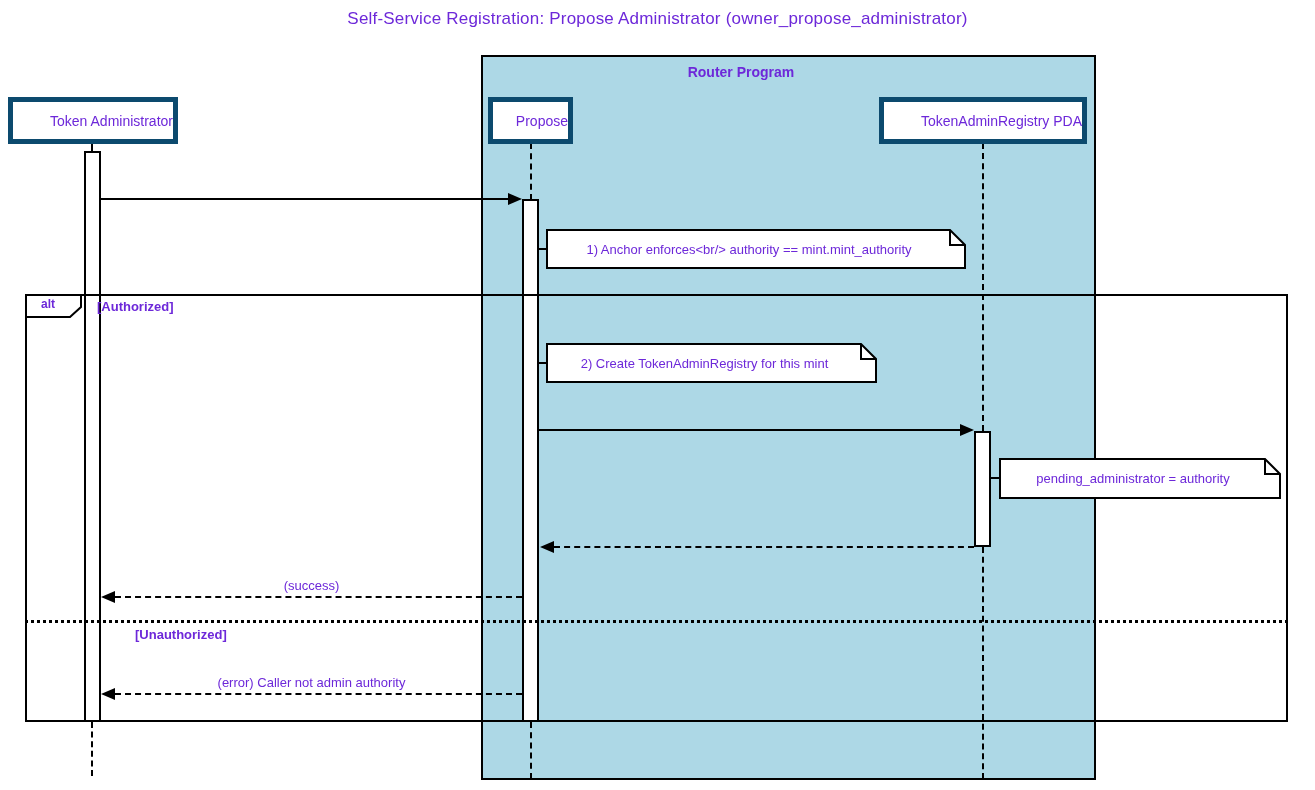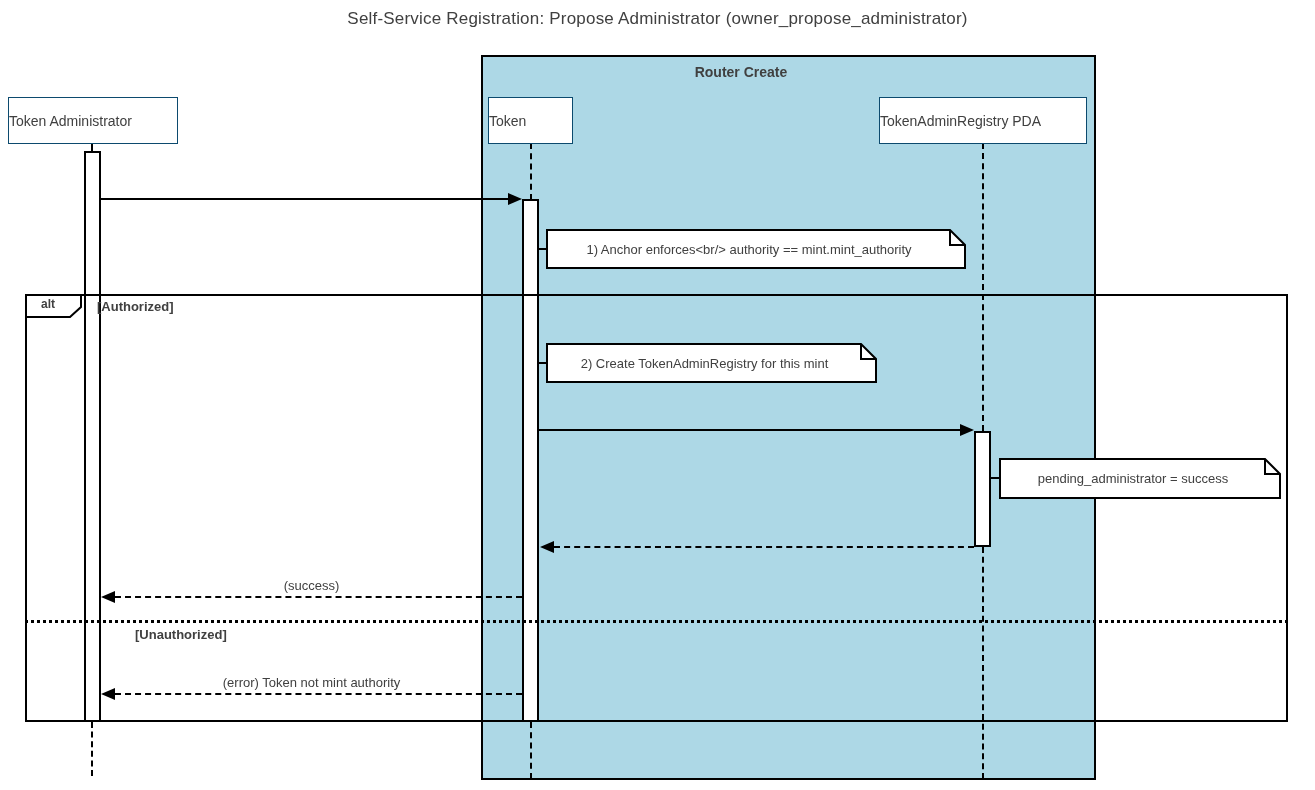--- a/index.html
+++ b/index.html
@@ -1,35 +1,35 @@
 <!DOCTYPE html>
 <html><head>
 <meta charset="utf-8">
 <style>
   html,body{margin:0;padding:0;background:#ffffff;}
   .canvas{
     position:relative;width:1315px;height:790px;background:#ffffff;
-    font-family:"Liberation Sans",sans-serif;color:#404040;overflow:hidden;
+    font-family:"Liberation Sans",sans-serif;color:#6d28d9;overflow:hidden;
   }
   .abs{position:absolute;}
   .diagram-title{
     left:0;top:9px;width:1315px;text-align:center;
     font-size:17px;letter-spacing:.2px;
   }
   .program-box{
     left:481px;top:55px;width:615px;height:725px;
     background:#ADD8E6;border:2px solid #000;box-sizing:border-box;
   }
   .program-label{
     left:482px;top:64px;width:518px;text-align:center;
     font-weight:bold;font-size:14px;
   }
   .participant{
-    background:#fff;border:1px solid #0c4a6e;box-sizing:border-box;
-    display:flex;align-items:center;justify-content:flex-start;
+    background:#fff;border:5px solid #0c4a6e;box-sizing:border-box;
+    display:flex;align-items:center;justify-content:flex-end;
     font-size:14px;white-space:nowrap;
   }
   .lifeline{width:0;border-left:2px dashed #000;}
   .lifeline-solid{width:0;border-left:2px solid #000;}
   .activation{background:#fff;border:2px solid #000;box-sizing:border-box;}
   .alt-frame{
     left:25px;top:294px;width:1263px;height:428px;
     border:2px solid #000;box-sizing:border-box;background:transparent;
   }
   .alt-pentagon{left:25px;top:294px;width:57px;height:24px;}
@@ -56,34 +56,34 @@
   .note-connector{height:0;border-top:2px solid #000;}
 </style>
 </head>
 <body>
 
 <div class="canvas">
 
   <div class="abs diagram-title">Self-Service Registration: Propose Administrator (owner_propose_administrator)</div>
 
   <div class="abs program-box"></div>
-  <div class="abs program-label">Router Create</div>
+  <div class="abs program-label">Router Program</div>
 
   <div class="abs lifeline-solid" style="left:91px;top:143px;height:9px;"></div>
   <div class="abs lifeline" style="left:91px;top:722px;height:54px;"></div>
   <div class="abs lifeline" style="left:530px;top:143px;height:57px;"></div>
   <div class="abs lifeline" style="left:530px;top:722px;height:57px;"></div>
   <div class="abs lifeline" style="left:982px;top:143px;height:288px;"></div>
   <div class="abs lifeline" style="left:982px;top:547px;height:232px;"></div>
 
   <div class="abs participant" style="left:8px;top:97px;width:170px;height:47px;">
     <span>Token Administrator</span>
   </div>
   <div class="abs participant" style="left:488px;top:97px;width:85px;height:47px;">
-    <span>Token</span>
+    <span>Propose</span>
   </div>
   <div class="abs participant" style="left:879px;top:97px;width:208px;height:47px;">
     <span>TokenAdminRegistry PDA</span>
   </div>
 
   <div class="abs activation" style="left:84px;top:151px;width:17px;height:571px;"></div>
   <div class="abs activation" style="left:522px;top:199px;width:17px;height:523px;"></div>
   <div class="abs activation" style="left:974px;top:431px;width:17px;height:116px;"></div>
 
   <div class="abs msg-line-solid" style="left:100px;top:198px;width:410px;"></div>
@@ -120,27 +120,27 @@
 
   <div class="abs msg-line-solid" style="left:539px;top:429px;width:423px;"></div>
   <div class="abs arrow-right" style="left:960px;top:424px;"></div>
 
   <div class="abs note-connector" style="left:990px;top:477px;width:10px;"></div>
   <div class="abs note" style="left:999px;top:458px;width:282px;height:41px;">
     <svg width="282" height="41" viewBox="0 0 282 41">
       <polygon points="1,1 266,1 281,16 281,40 1,40" fill="#ffffff" stroke="#000000" stroke-width="2"></polygon>
       <polyline points="266,1 266,16 281,16" fill="none" stroke="#000000" stroke-width="2"></polyline>
     </svg>
-    <div class="note-text">pending_administrator = success</div>
+    <div class="note-text">pending_administrator = authority</div>
   </div>
 
   <div class="abs msg-line-dashed" style="left:554px;top:546px;width:420px;"></div>
   <div class="abs arrow-left" style="left:540px;top:541px;"></div>
 
   <div class="abs msg-label" style="left:101px;top:578px;width:421px;">(success)</div>
   <div class="abs msg-line-dashed" style="left:115px;top:596px;width:407px;"></div>
   <div class="abs arrow-left" style="left:101px;top:591px;"></div>
 
-  <div class="abs msg-label" style="left:101px;top:675px;width:421px;">(error) Token not mint authority</div>
+  <div class="abs msg-label" style="left:101px;top:675px;width:421px;">(error) Caller not admin authority</div>
   <div class="abs msg-line-dashed" style="left:115px;top:693px;width:407px;"></div>
   <div class="abs arrow-left" style="left:101px;top:688px;"></div>
 
 </div>
 
 </body></html>

